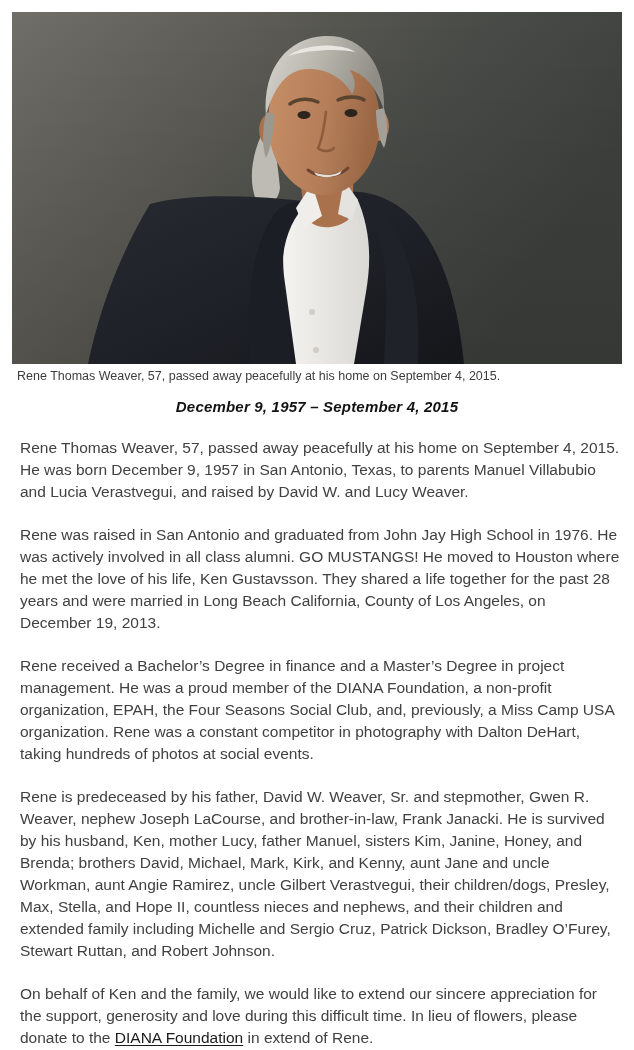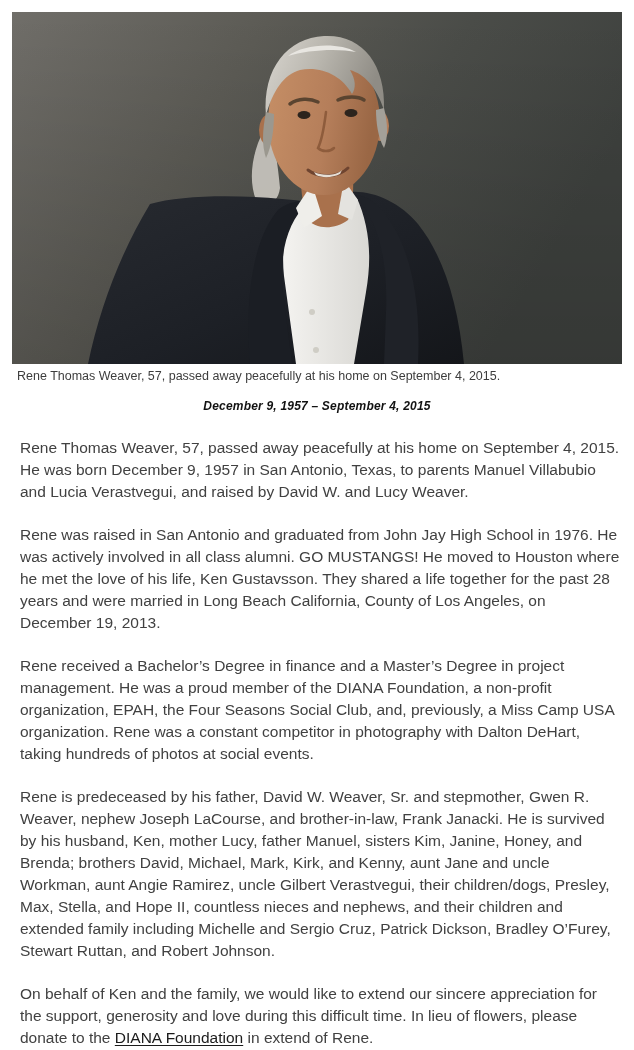--- a/index.html
+++ b/index.html
@@ -22,21 +22,21 @@
   .photo-wrap svg { display: block; }
   .caption {
     margin: 4px 16px 0 17px;
     font-size: 12.5px;
     line-height: 16px;
     color: #3d3d3d;
   }
   .dates {
     margin: 13px 0 0 0;
     text-align: center;
-    font-size: 12px;
+    font-size: 15px;
     line-height: 19px;
     font-weight: bold;
     font-style: italic;
     color: #121212;
     letter-spacing: 0.2px;
   }
   article {
     padding: 0 14px 0 20px;
     color: #414141;
     font-size: 15.5px;

